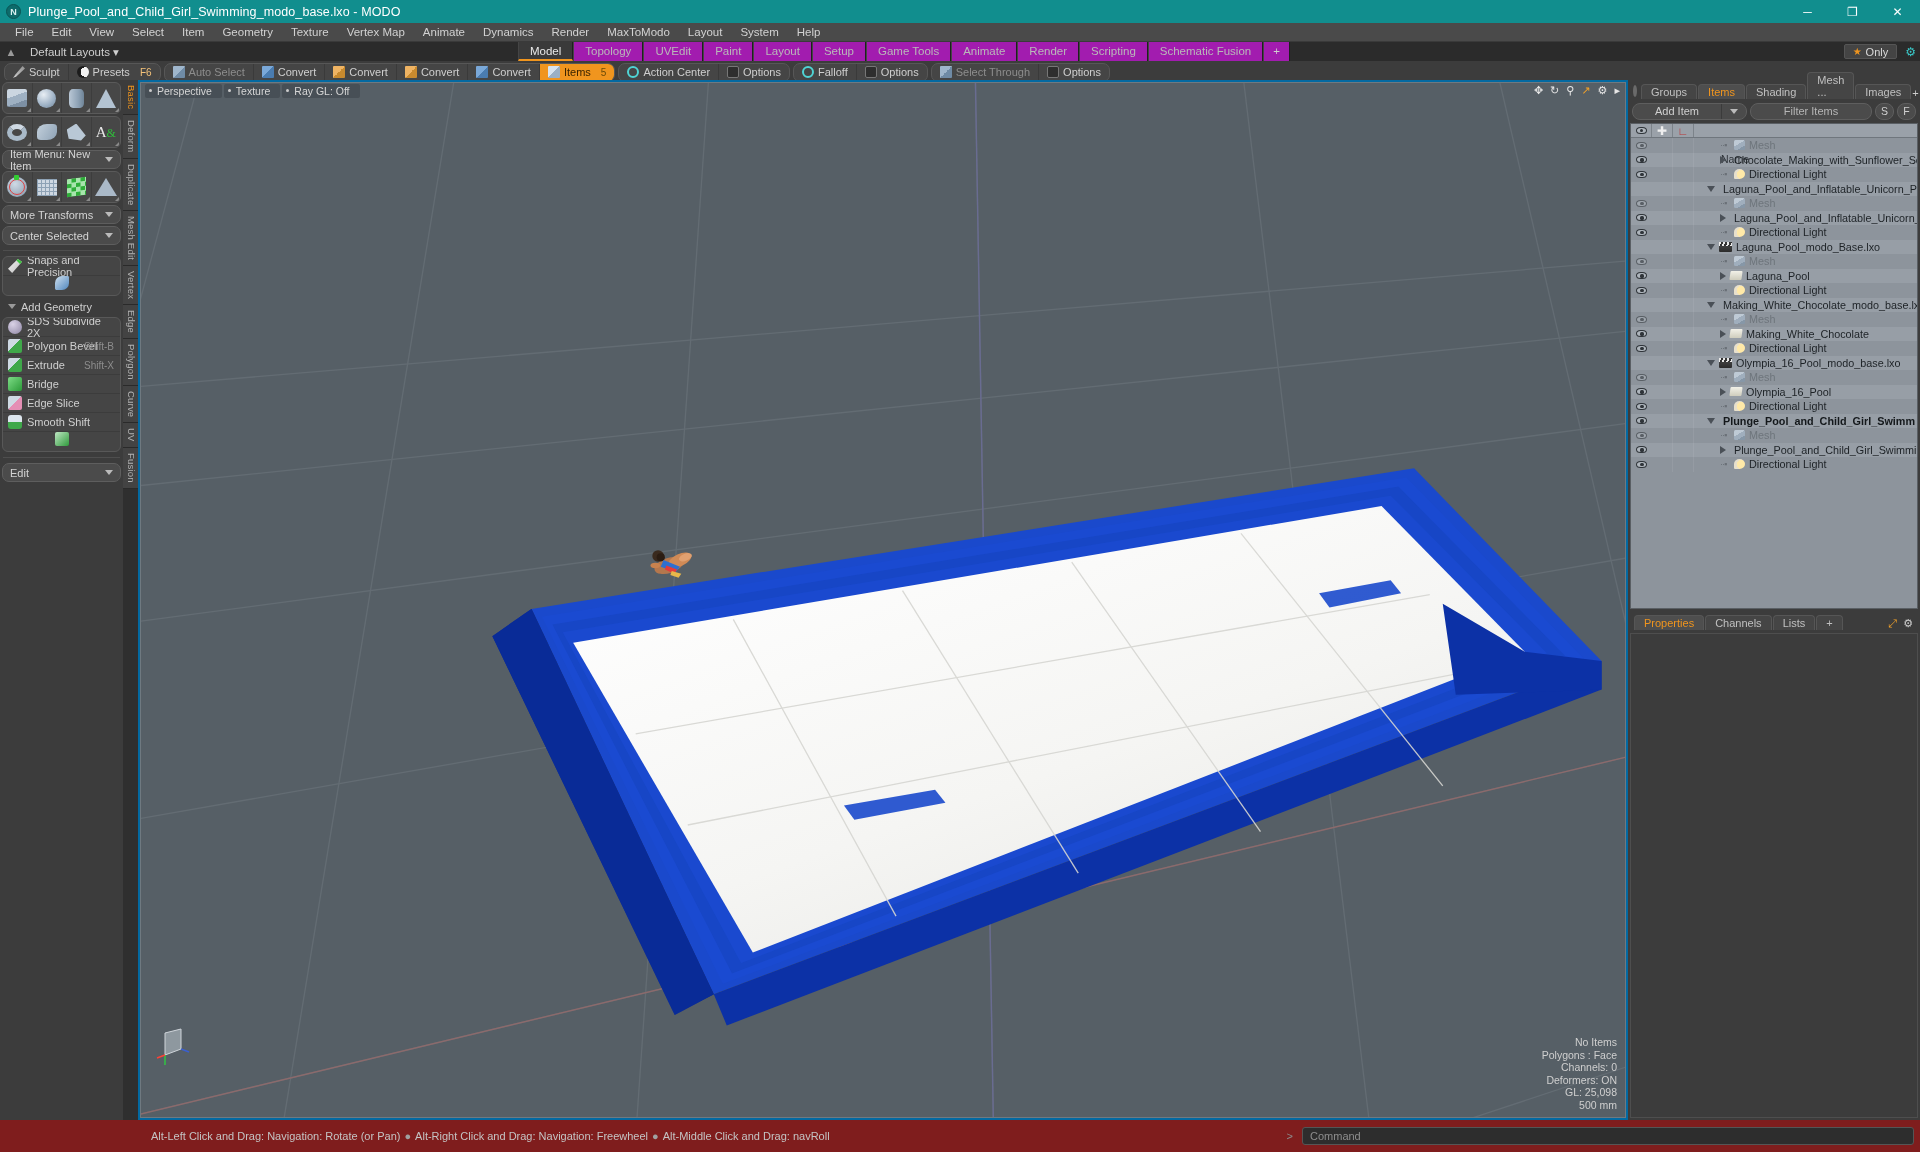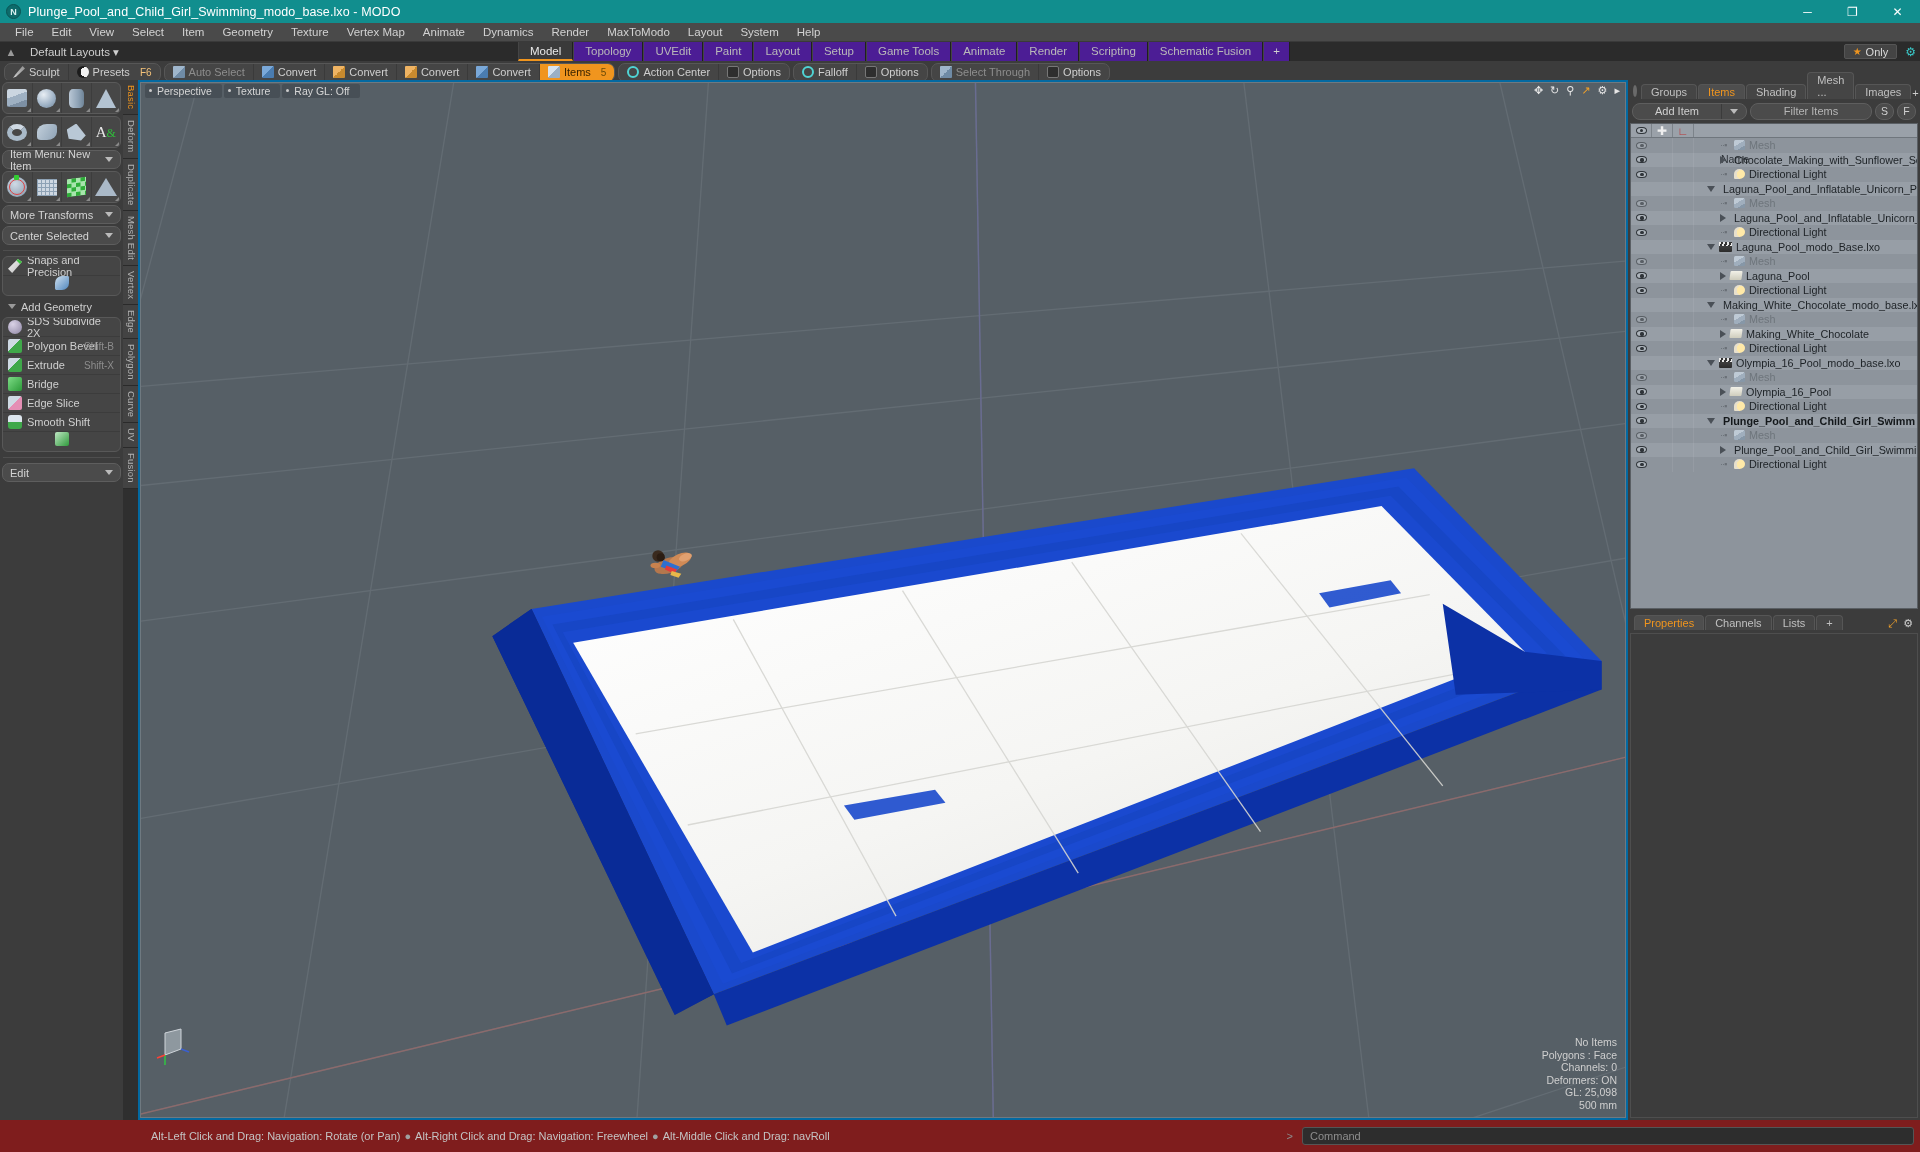--- a/index.html
+++ b/index.html
@@ -43,21 +43,21 @@
   .modebar {
     height: 19px; background: #2b2b2b; display: flex; align-items: center;
     font-size: 11px; position: relative;
   }
   .modebar .home-ico { width: 22px; text-align: center; color: #9a9a9a; font-size: 11px; }
   .modebar .layout-sel { padding: 0 8px; color: #cfcfcf; font-size: 11.5px; }
   .mode-tabs { position:absolute; left: 490px; display: flex; height: 19px; margin-left: 28px; }
   .mode-tab {
     padding: 0 11px; height: 19px; line-height: 18px; font-size: 11.5px;
     color: #b9b9b9; border-left: 1px solid #454545; border-right: 1px solid #1f1f1f;
-    background: #4c1d95; white-space: nowrap;
+    background: #a21caf; white-space: nowrap;
   }
   .mode-tab.active { color: #e8e8e8; border-bottom: 2px solid #f0951e; background:#3a3a3a;}
   .mode-tab.plus { color: #cfcfcf; padding: 0 9px; }
   .modebar .right { position: absolute; right: 4px; display: flex; align-items: center; gap: 8px; }
   .only-pill {
     background: #444; border: 1px solid #555; border-radius: 2px; padding: 0px 8px;
     font-size: 11px; color: #d9d9d9; display: flex; align-items: center; gap: 4px; height:15px;
   }
   .only-pill .star { color: #f0951e; font-size: 10px; }
 

